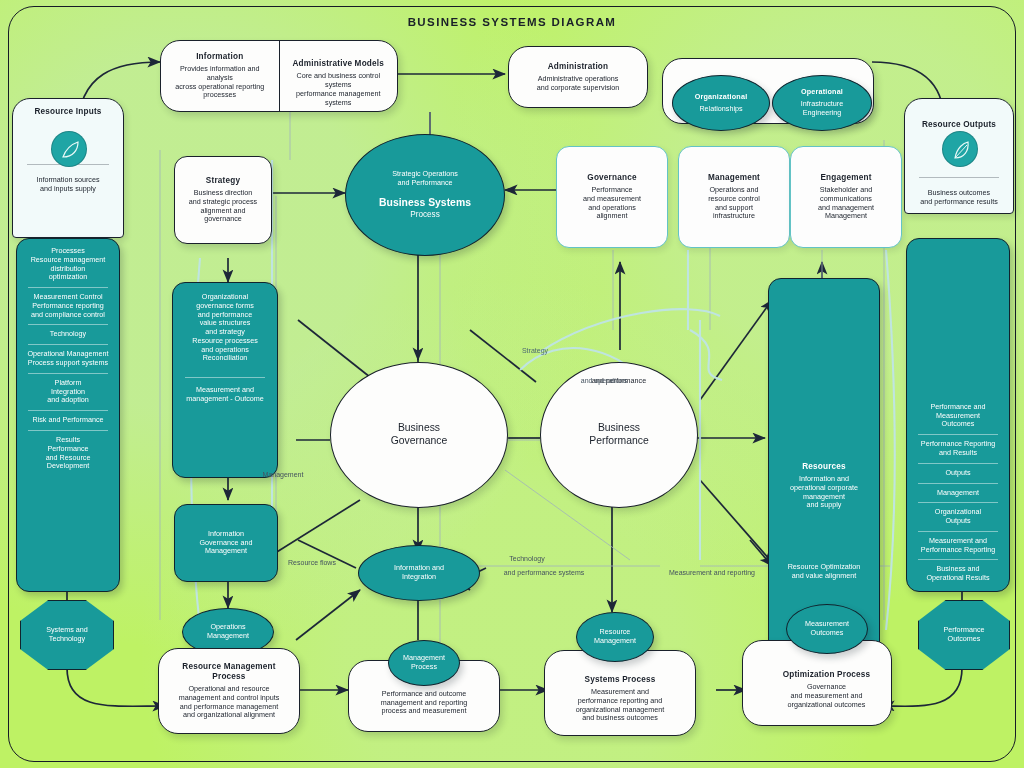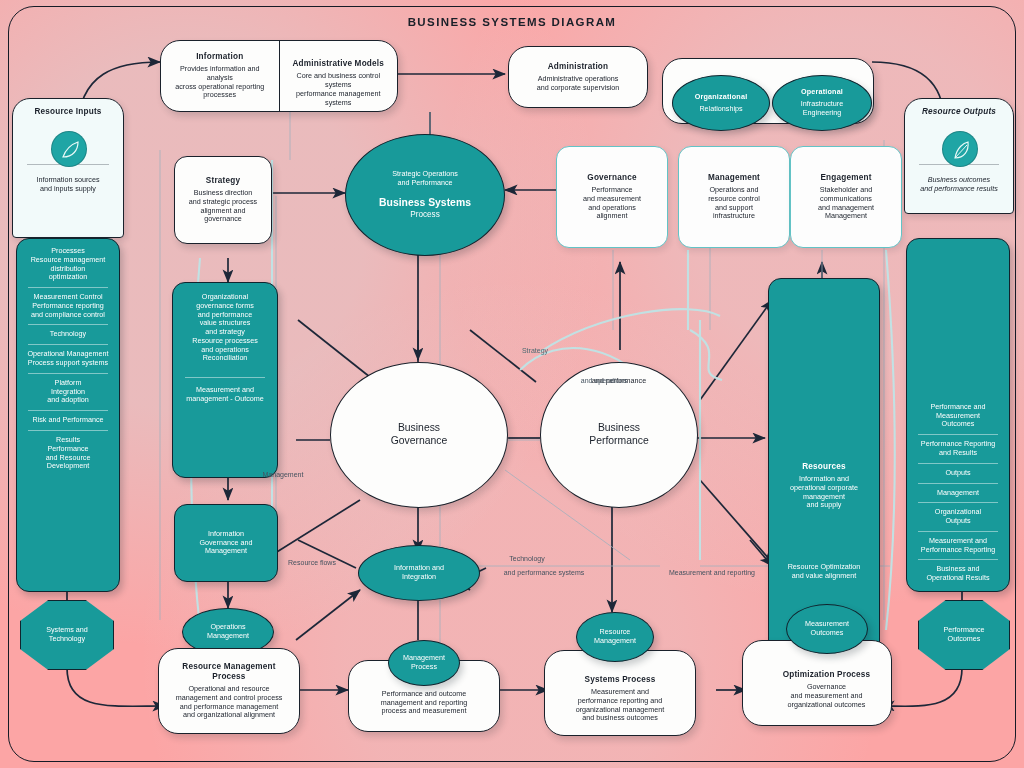--- a/index.html
+++ b/index.html
@@ -6,21 +6,21 @@
   html, body {
     margin: 0; padding: 0;
     width: 1024px; height: 768px;
     background: #ffffff;
     font-family: "Liberation Sans", sans-serif;
     overflow: hidden;
   }
   #canvas {
     position: relative;
     width: 1024px; height: 768px;
-    background: #fca5a5;
+    background: #bef264;
   }
   
   #canvas::before{
     content:"";position:absolute;inset:0;
     background:
       radial-gradient(circle at 18% 30%, rgba(200,228,232,.35) 0 18%, transparent 42%),
       radial-gradient(circle at 83% 26%, rgba(205,230,235,.30) 0 16%, transparent 40%),
       radial-gradient(circle at 50% 85%, rgba(208,232,236,.22) 0 20%, transparent 45%);
     pointer-events:none;
   }
@@ -382,21 +382,21 @@
     <span class="t fs8">and supply</span>
     <div class="divline" style="margin:42px 0 10px; background:transparent;"></div>
     <span class="t fs8">Resource Optimization</span>
     <span class="t fs8">and value alignment</span>
     <div class="divline" style="margin:52px 0 10px; background:transparent;"></div>
     <span class="t fs8">Value</span>
     <span class="t fs8">Management and</span>
     <span class="t fs8">Performance tracking</span>
   </div>
 
-  <div class="node soft blurtext" style="left:904px; top:98px; width:110px; height:116px; border-radius:18px 18px 4px 4px; justify-content:flex-start; padding-top:8px;font-style:italic;">
+  <div class="node soft blurtext" style="left:904px; top:98px; width:110px; height:116px; border-radius:18px 18px 4px 4px; justify-content:flex-end; padding-top:8px;">
     <span class="t head fs9">Resource Outputs</span>
     <div class="leaf-badge" style="left:37px; top:32px; width:36px; height:36px;">
       <svg width="36" height="36" viewBox="0 0 36 36">
           <path d="M12 26 C 14 15, 21 11, 25 10 C 26 19, 21 26, 12 26 Z" fill="none" stroke="#eafaf8" stroke-width="1.2"></path>
           <path d="M12 26 L 24 13" stroke="#eafaf8" stroke-width="1" fill="none"></path>
         </svg>
     </div>
     <div class="divline dark" style="margin-top:44px;"></div>
     <span class="t fs8" style="margin-top:6px;">Business outcomes</span>
     <span class="t fs8">and performance results</span>
@@ -425,21 +425,21 @@
   </div>
 
   <div class="node teal octagon blurtext" style="left:918px; top:600px; width:92px; height:70px;">
     <span class="t fs8">Performance</span>
     <span class="t fs8">Outcomes</span>
   </div>
 
   <div class="node white rrect-lg blurtext" style="left:158px; top:648px; width:142px; height:86px;">
     <span class="t head fs9">Resource Management Process</span>
     <span class="t fs8">Operational and resource</span>
-    <span class="t fs8">management and control process</span>
+    <span class="t fs8">management and control inputs</span>
     <span class="t fs8">and performance management</span>
     <span class="t fs8">and organizational alignment</span>
   </div>
 
   <div class="node white rrect-lg blurtext" style="left:348px; top:660px; width:152px; height:72px;">
     <span class="t fs8" style="margin-top:14px;">Performance and outcome</span>
     <span class="t fs8">management and reporting</span>
     <span class="t fs8">process and measurement</span>
   </div>
   <div class="node teal ellipse blurtext" style="left:388px; top:640px; width:72px; height:46px;">

